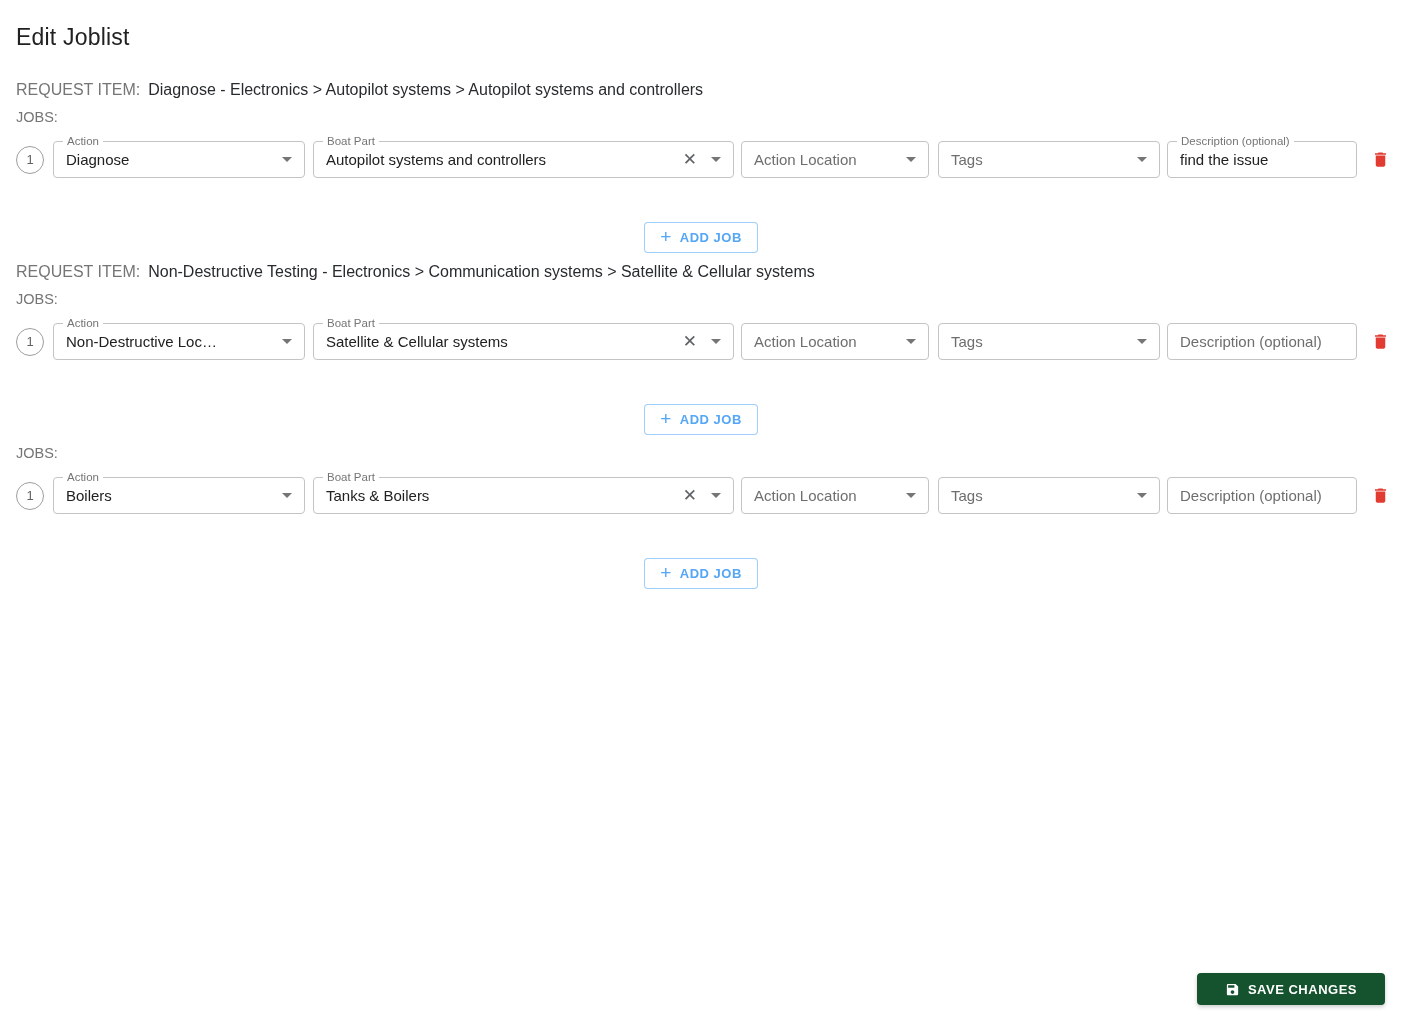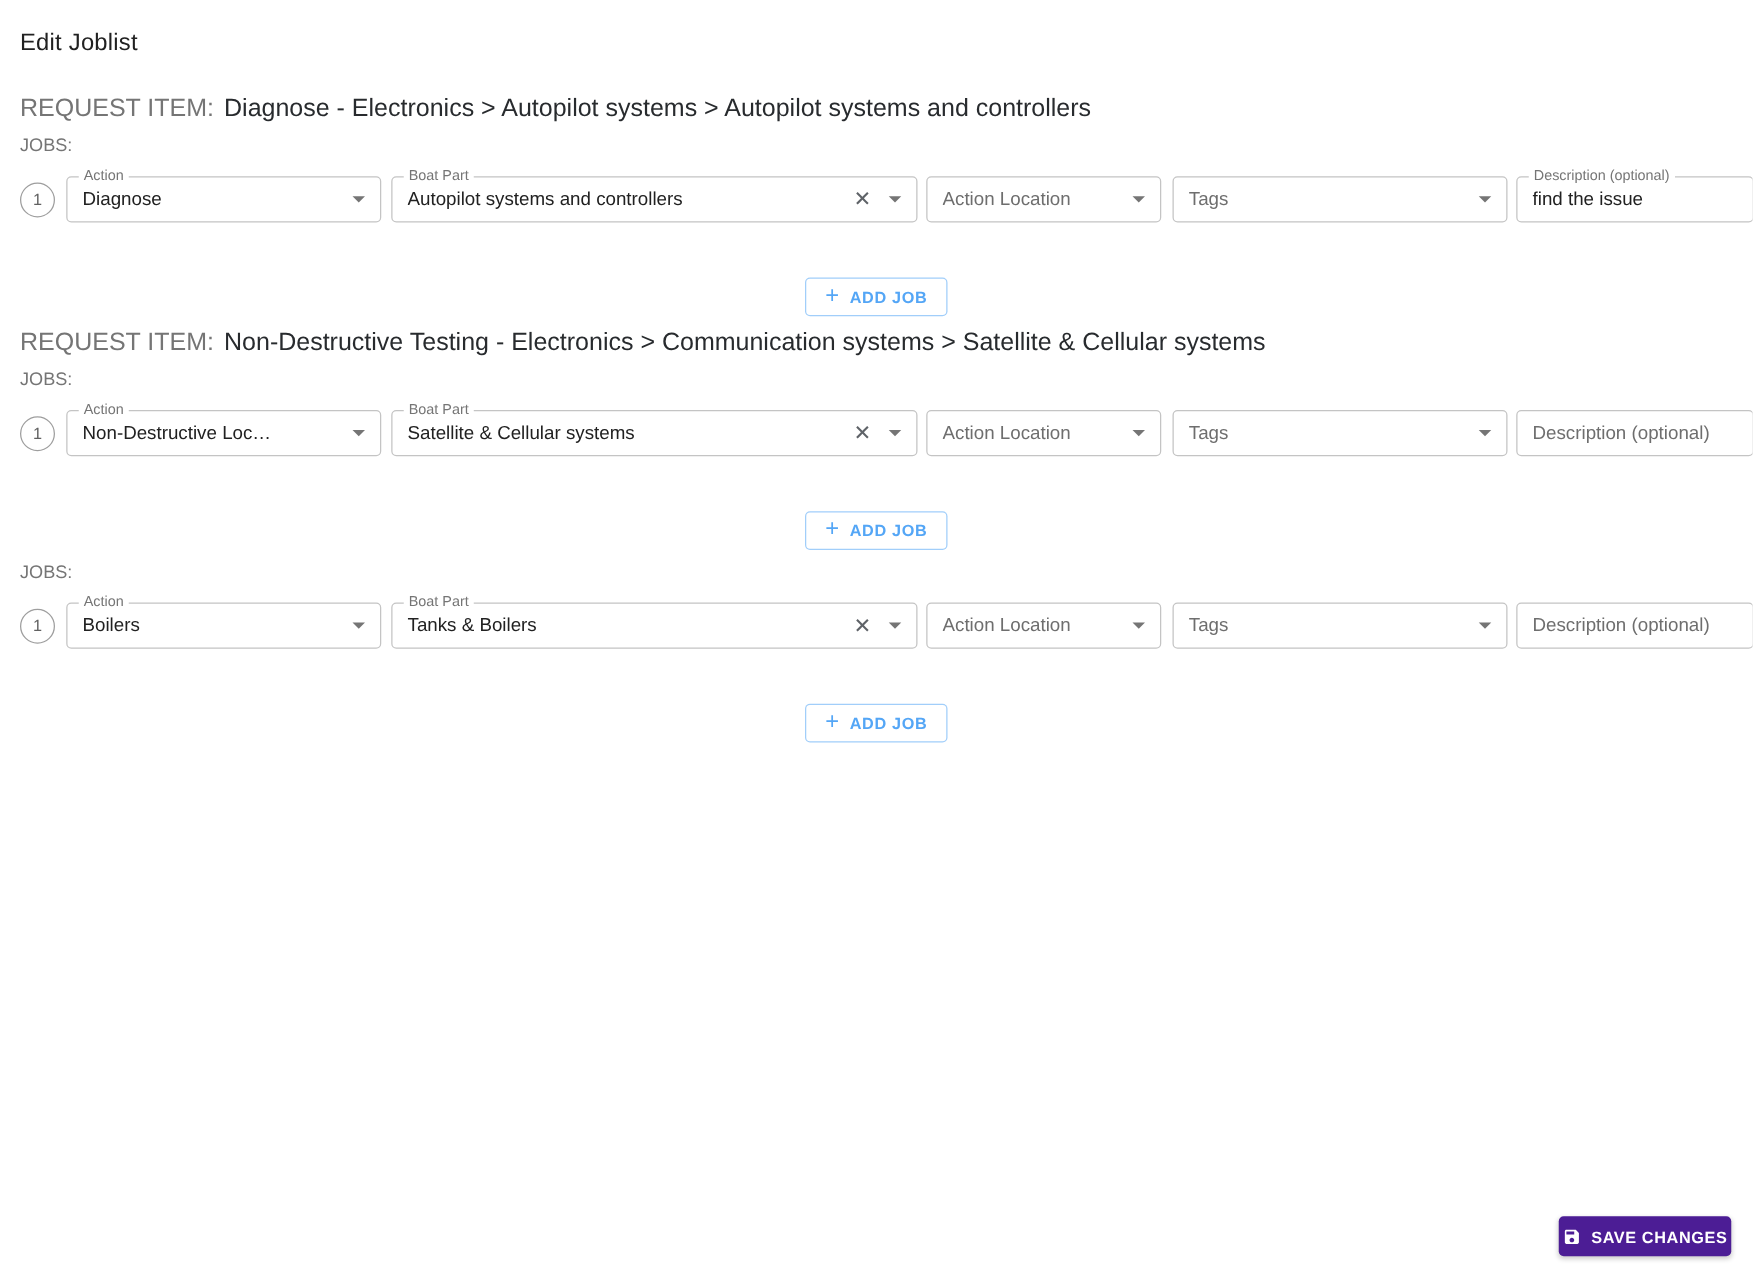--- a/index.html
+++ b/index.html
@@ -6,28 +6,28 @@
   html, body { width: 1402px; height: 1018px; }
   body {
     position: relative;
     background: #ffffff;
     font-family: "Liberation Sans", sans-serif;
     padding: 0 16px;
     overflow: hidden;
     color: #212121;
   }
   .page-title {
-    font-size: 19px;
+    font-size: 23px;
     font-weight: 500;
     color: #212121;
     margin: 24px 0 30px 0;
     letter-spacing: 0.2px;
   }
   .request-line {
-    font-size: 20px;
+    font-size: 16px;
     margin: 0 0 10px 0;
     white-space: nowrap;
   }
   .req-label { color: #757575; margin-right: 8px; }
   .req-value { color: #282b2e; }
   .jobs-label {
     font-size: 14.5px;
     color: #757575;
     margin: 0 0 16px 0;
   }
@@ -97,21 +97,21 @@
     margin-left: auto;
     margin-right: 14px;
     flex: none;
     cursor: pointer;
   }
   .clear-icon + .arrow-icon { margin-left: 0; }
   .action-field   { width: 252px; margin-right: 8px; }
   .action-field .field-value { max-width: 158px; }
   .boat-field     { width: 421px; margin-right: 7px; }
   .loc-field      { width: 188px; margin-right: 9px; }
-  .tags-field     { width: 268px; margin-right: 7px; }
+  .tags-field     { width: 222px; margin-right: 7px; }
   .desc-field     { width: 190px; margin-right: 12px; cursor: text; }
   .desc-input {
     border: none;
     outline: none;
     width: 100%;
     font-family: "Liberation Sans", sans-serif;
     font-size: 15px;
     color: #212121;
     background: transparent;
   }
@@ -152,22 +152,22 @@
     top: -1px;
   }
   .save-btn {
     position: absolute;
     right: 17px;
     bottom: 13px;
     height: 32px;
     display: inline-flex;
     align-items: center;
     gap: 8px;
-    padding: 0 3px;
-    background: #4c1d95;
+    padding: 0 28px;
+    background: #14532d;
     border: none;
     border-radius: 4px;
     color: #ffffff;
     font-family: "Liberation Sans", sans-serif;
     font-size: 13px;
     font-weight: 700;
     letter-spacing: 0.5px;
     cursor: pointer;
     box-shadow: 0 2px 4px rgba(0,0,0,0.2);
   }

